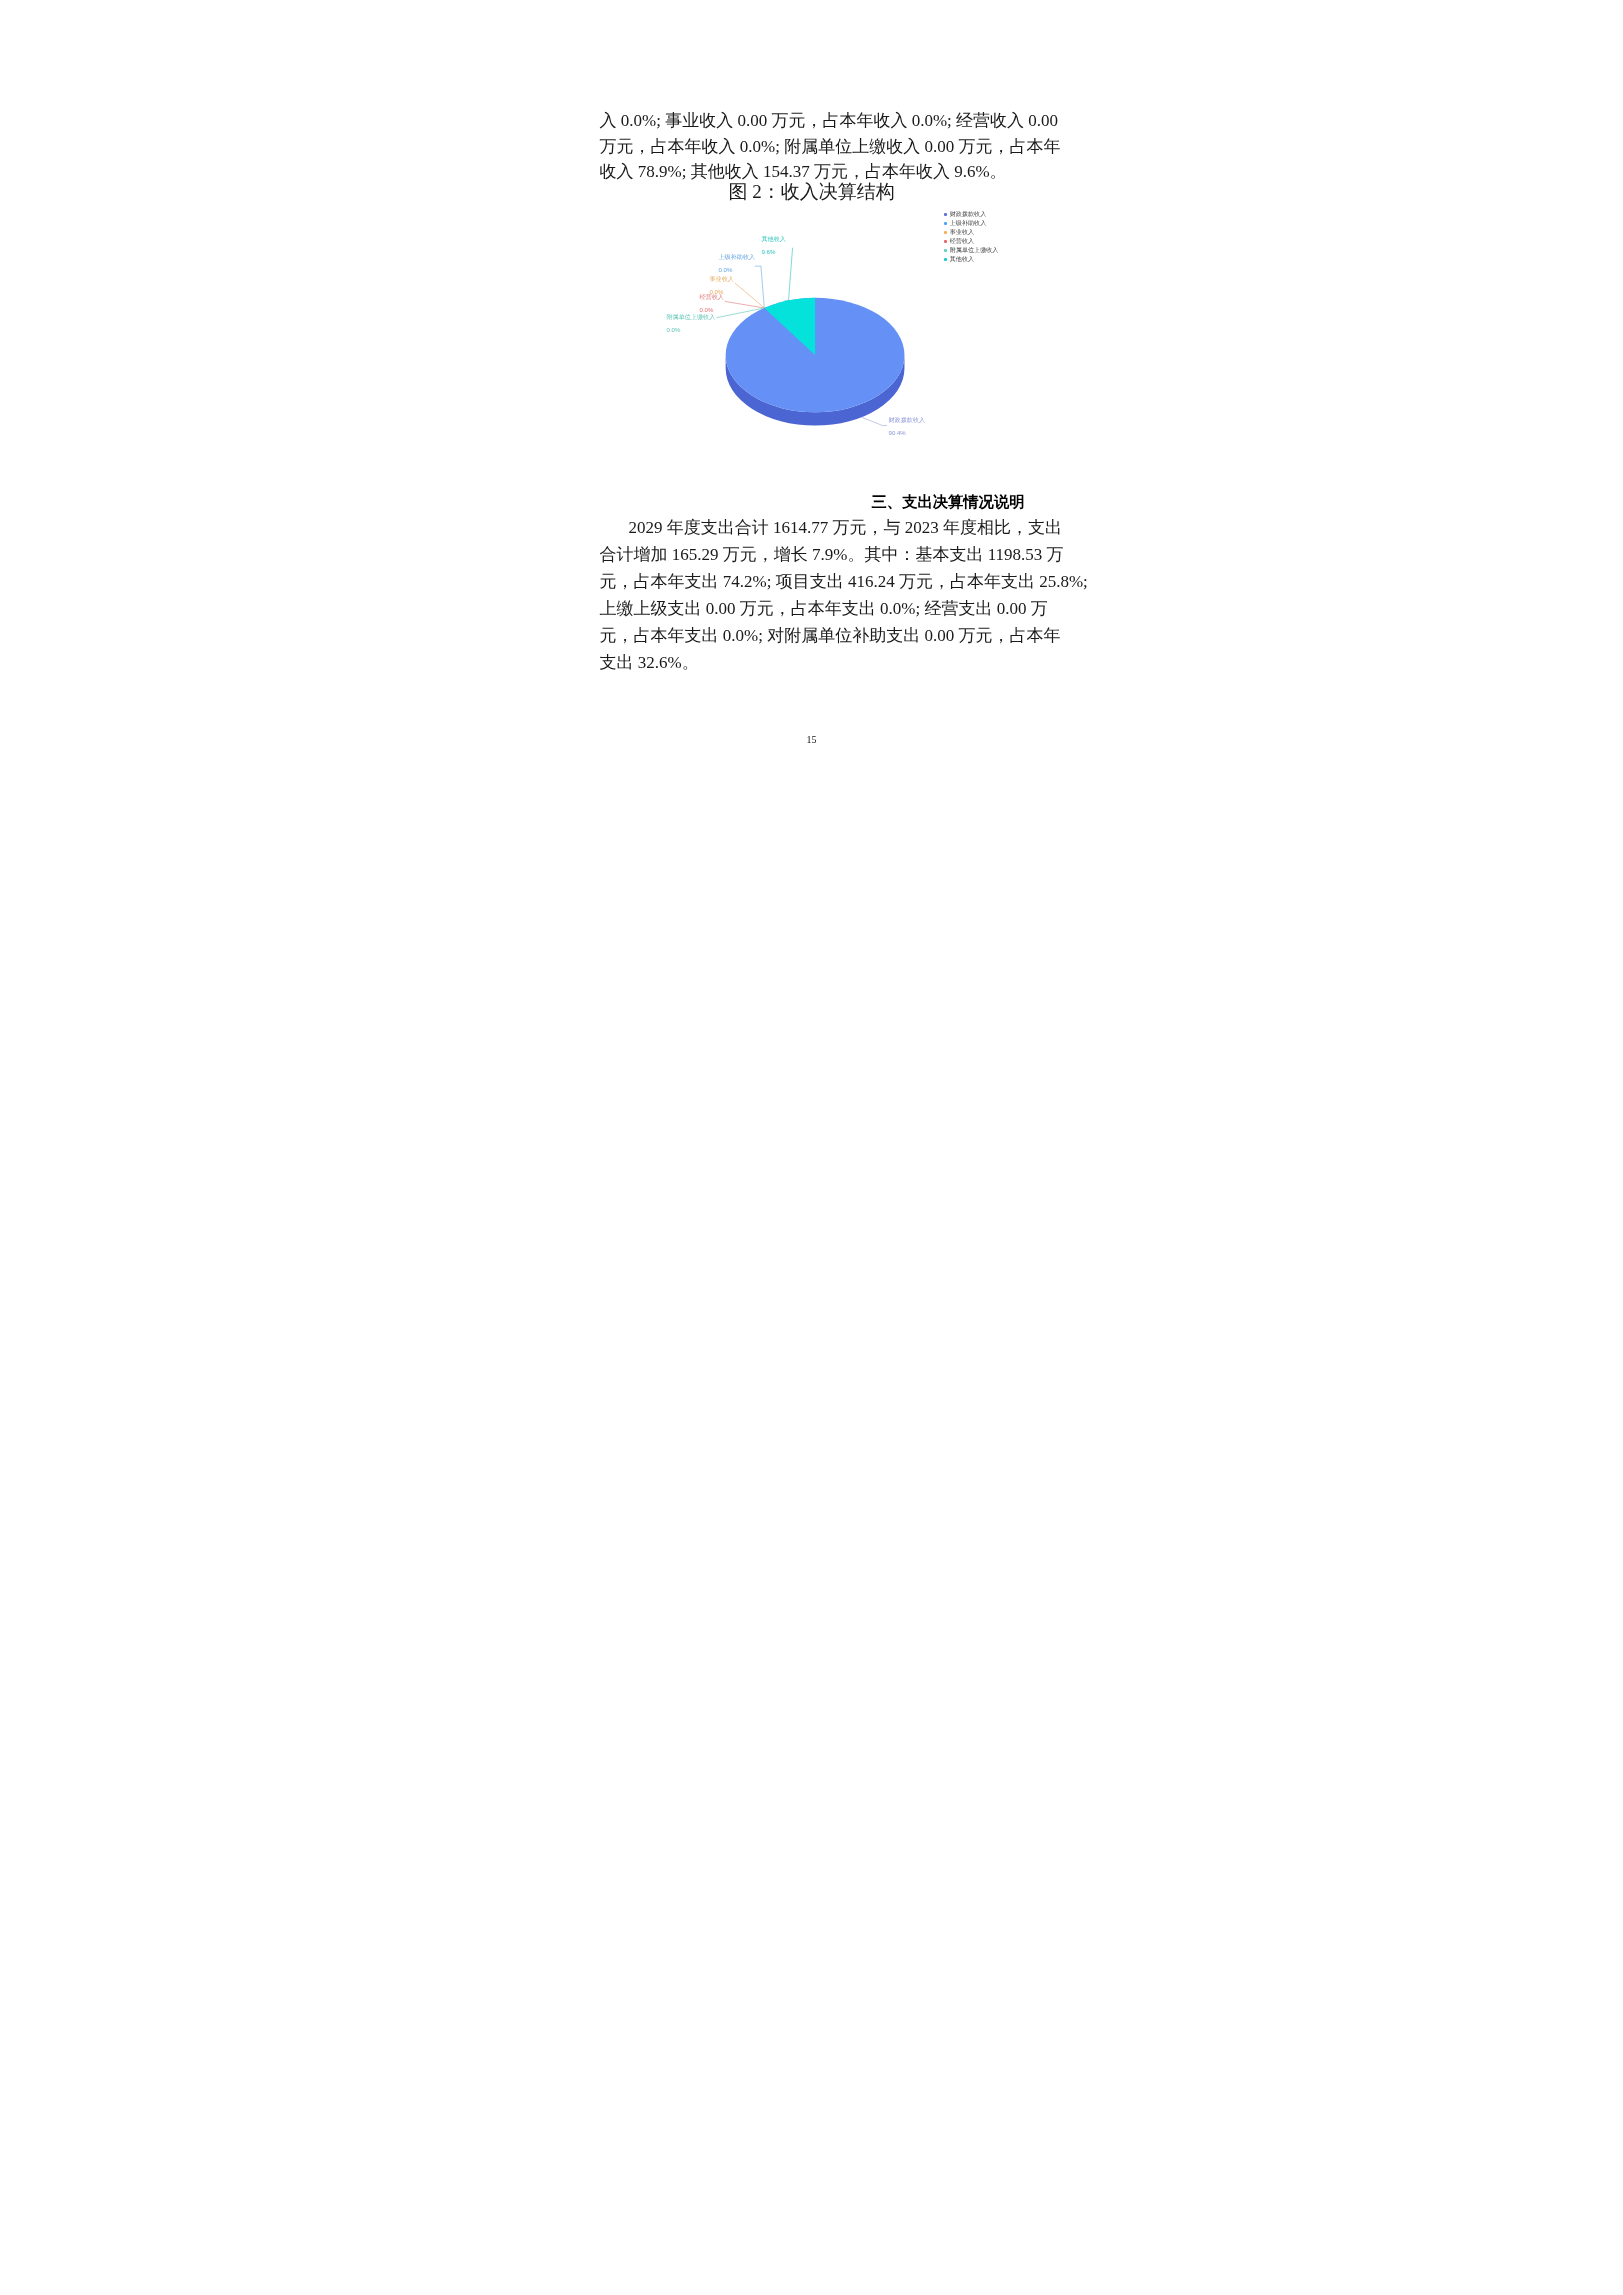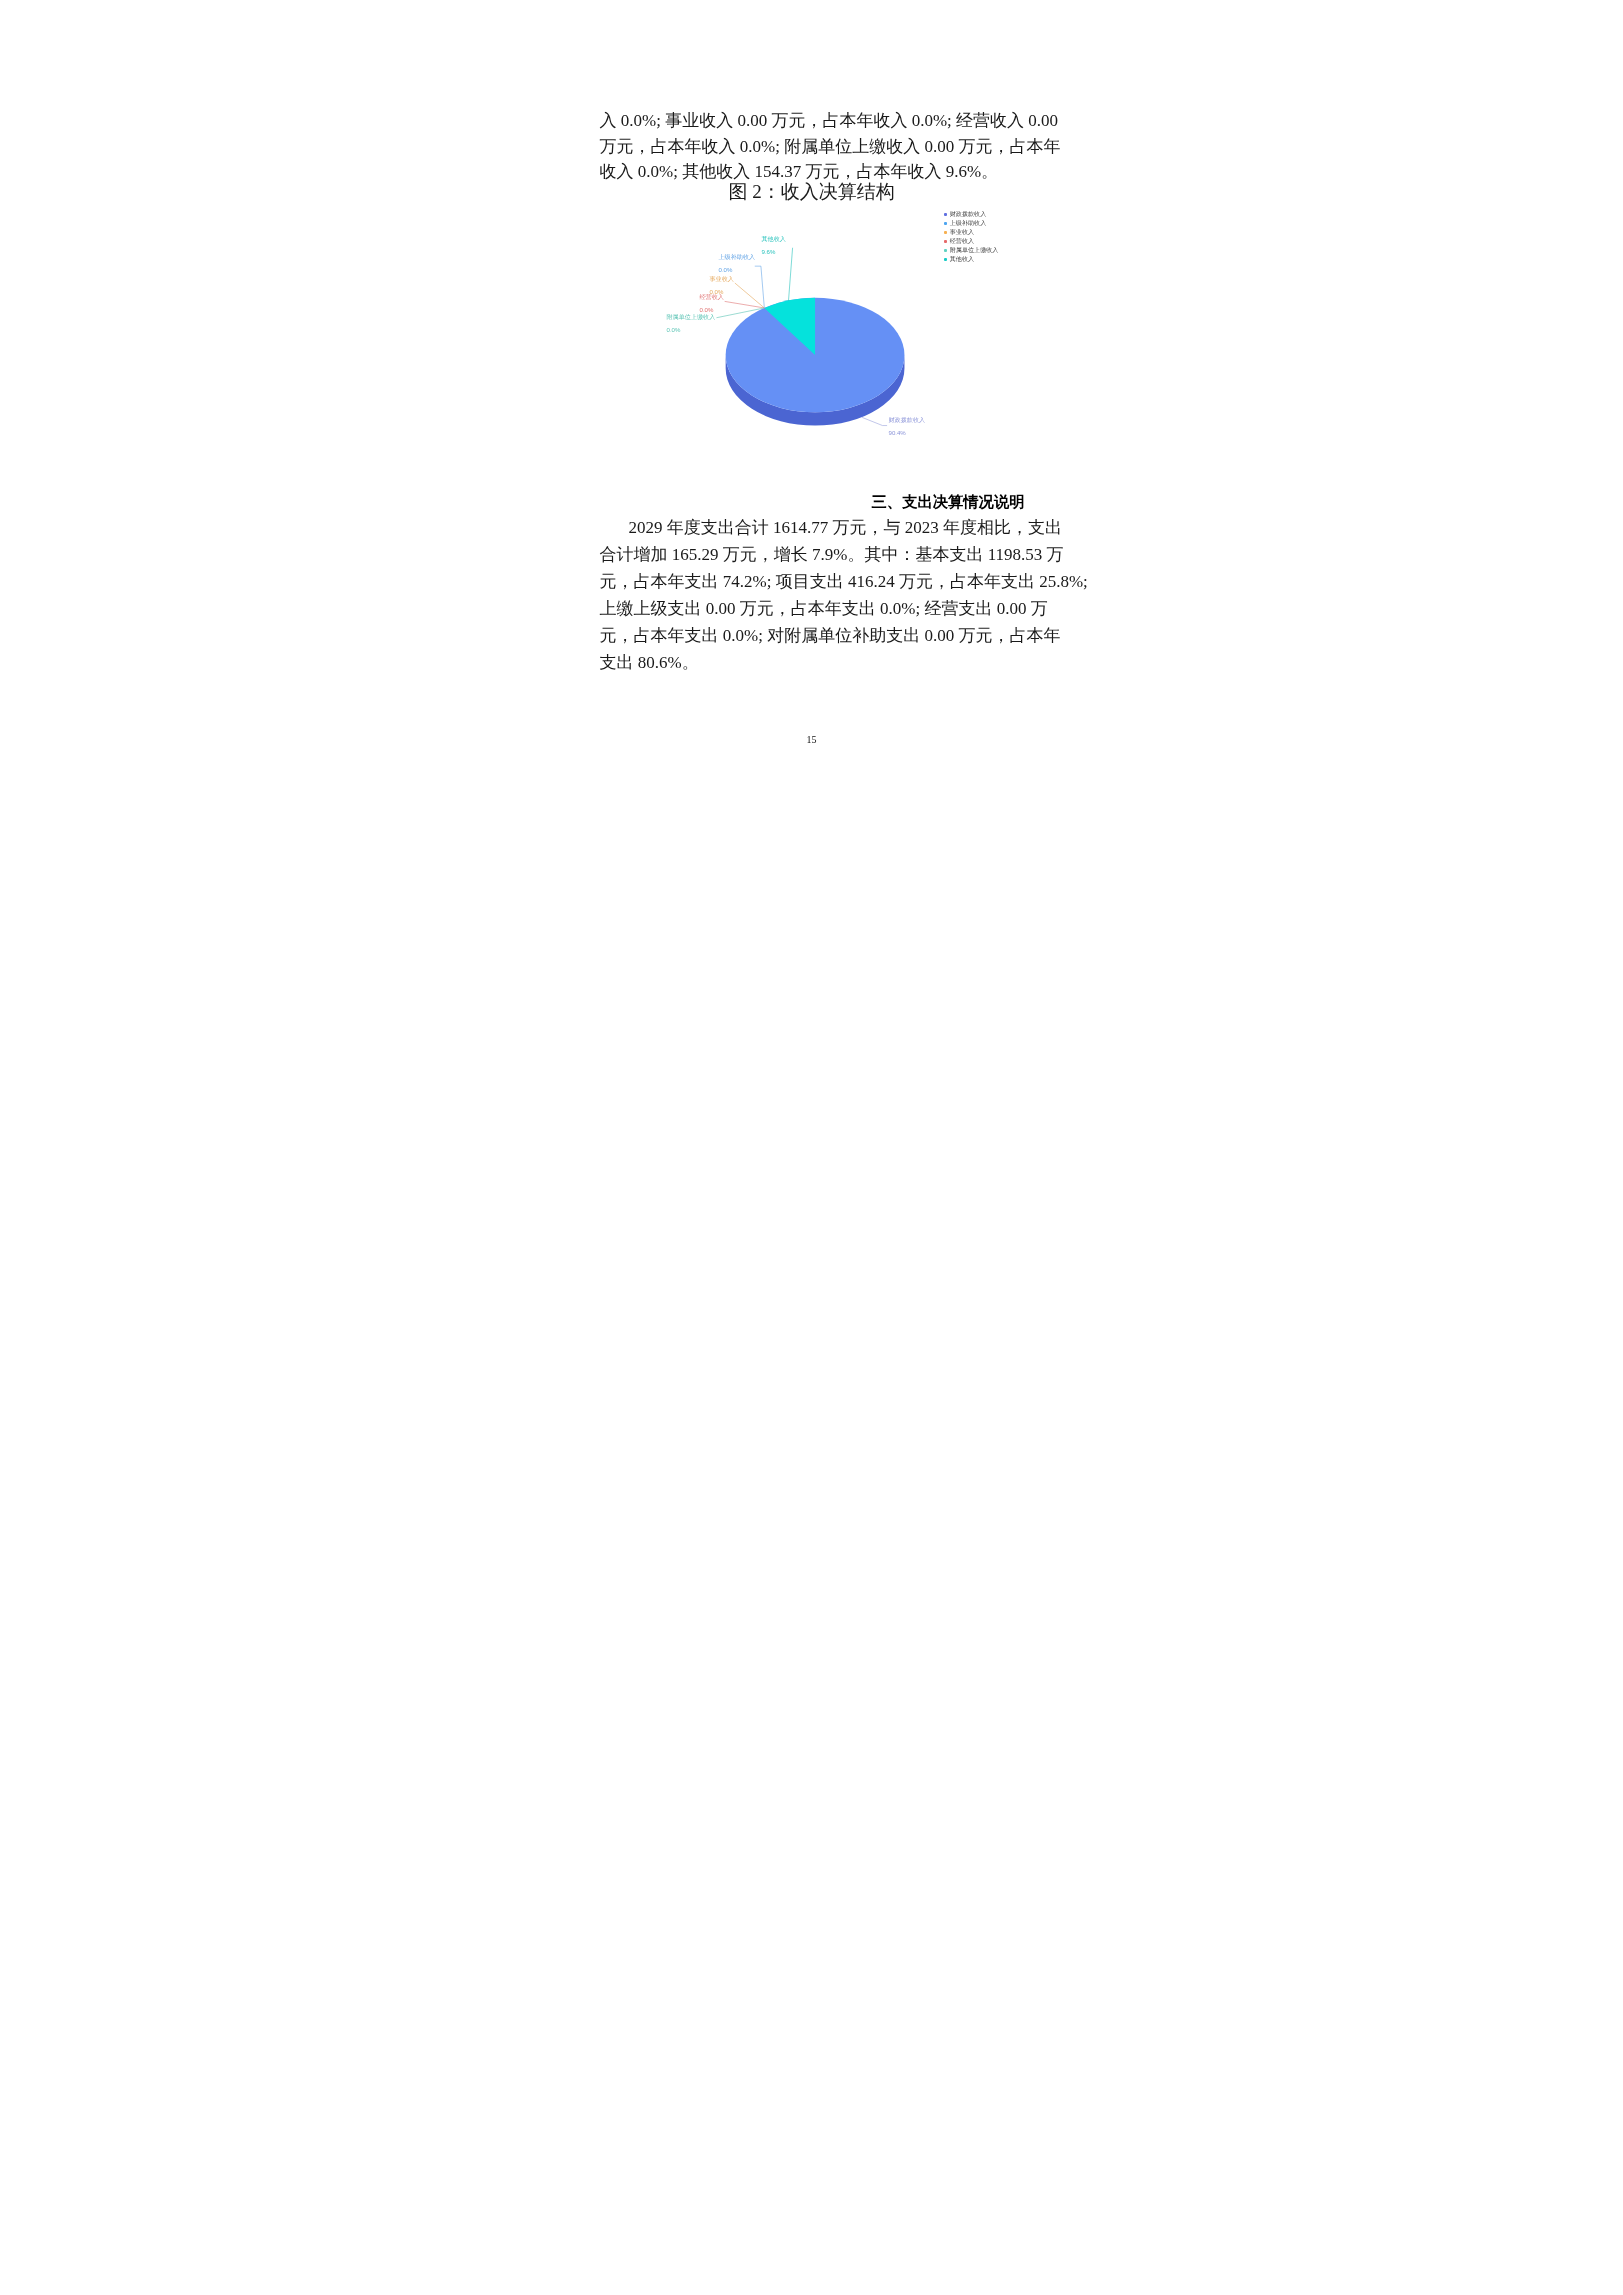--- a/index.html
+++ b/index.html
@@ -53,21 +53,21 @@
   .lc-business { color:#e07272; } .lc-affil { color:#5cc4b5; } .lc-other { color:#2ac3bd; }
 </style>
 </head>
 <body>
 
 <div class="page">
 
   <div class="textblock p1" style="top:108px;">
     <div class="bodyline">入 0.0%; 事业收入 0.00 万元，占本年收入 0.0%; 经营收入 0.00</div>
     <div class="bodyline">万元，占本年收入 0.0%; 附属单位上缴收入 0.00 万元，占本年</div>
-    <div class="bodyline lastline">收入 0.0%; 其他收入 154.37 万元，占本年收入 9.6%。</div>
+    <div class="bodyline lastline">收入 78.9%; 其他收入 154.37 万元，占本年收入 9.6%。</div>
   </div>
 
   <div class="caption">图 2：收入决算结构</div>
 
   <div class="chart">
     <svg viewBox="0 0 1100 490">
 
       <path d="M 381,295 A 175,112 0 0 0 731,295 L 731,321 A 175,112 0 0 1 381,321 Z" fill="#4b65d2"></path>
 
       <ellipse cx="556" cy="295" rx="175" ry="112" fill="#6590f5"></ellipse>
@@ -136,19 +136,19 @@
   </div>
 
   <div class="heading">三、支出决算情况说明</div>
 
   <div class="textblock p2" style="top:514px;">
     <div class="bodyline indent">2029 年度支出合计 1614.77 万元，与 2023 年度相比，支出</div>
     <div class="bodyline">合计增加 165.29 万元，增长 7.9%。其中：基本支出 1198.53 万</div>
     <div class="bodyline">元，占本年支出 74.2%; 项目支出 416.24 万元，占本年支出 25.8%;</div>
     <div class="bodyline">上缴上级支出 0.00 万元，占本年支出 0.0%; 经营支出 0.00 万</div>
     <div class="bodyline">元，占本年支出 0.0%; 对附属单位补助支出 0.00 万元，占本年</div>
-    <div class="bodyline lastline">支出 80.6%。</div>
+    <div class="bodyline lastline">支出 32.6%。</div>
   </div>
 
   <div class="pagenum">15</div>
 
 </div>
 
 
 </body></html>

